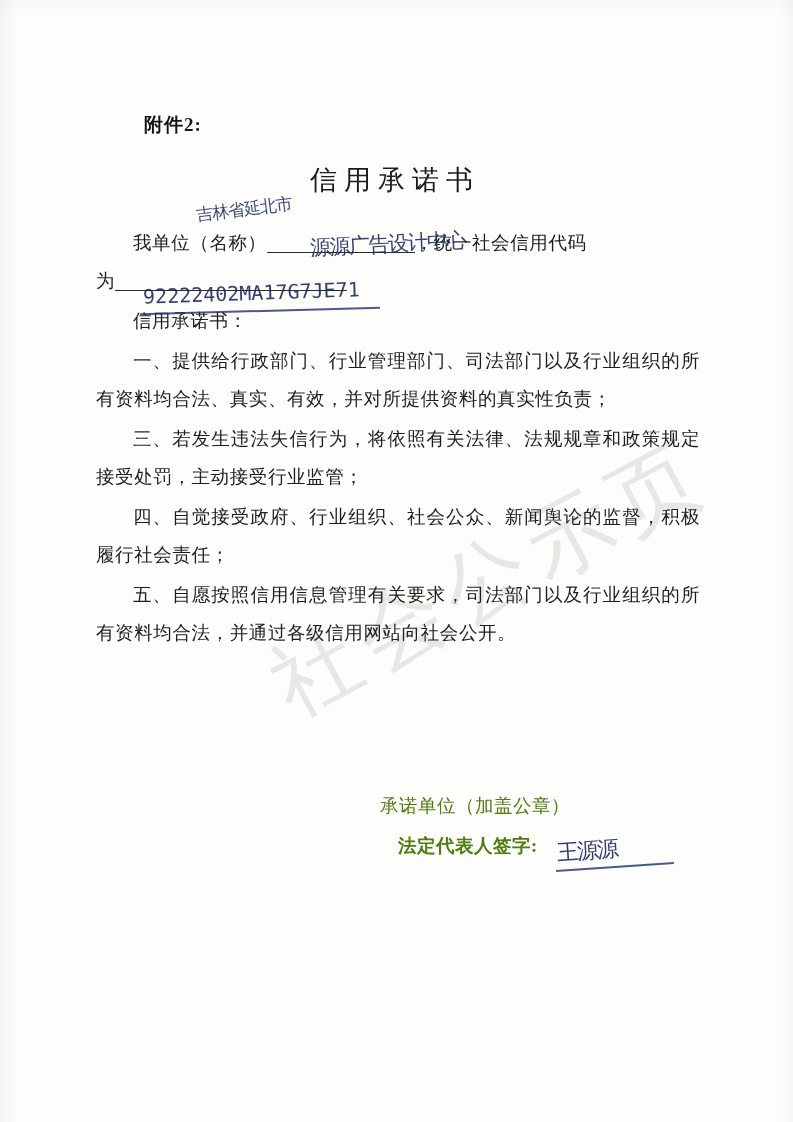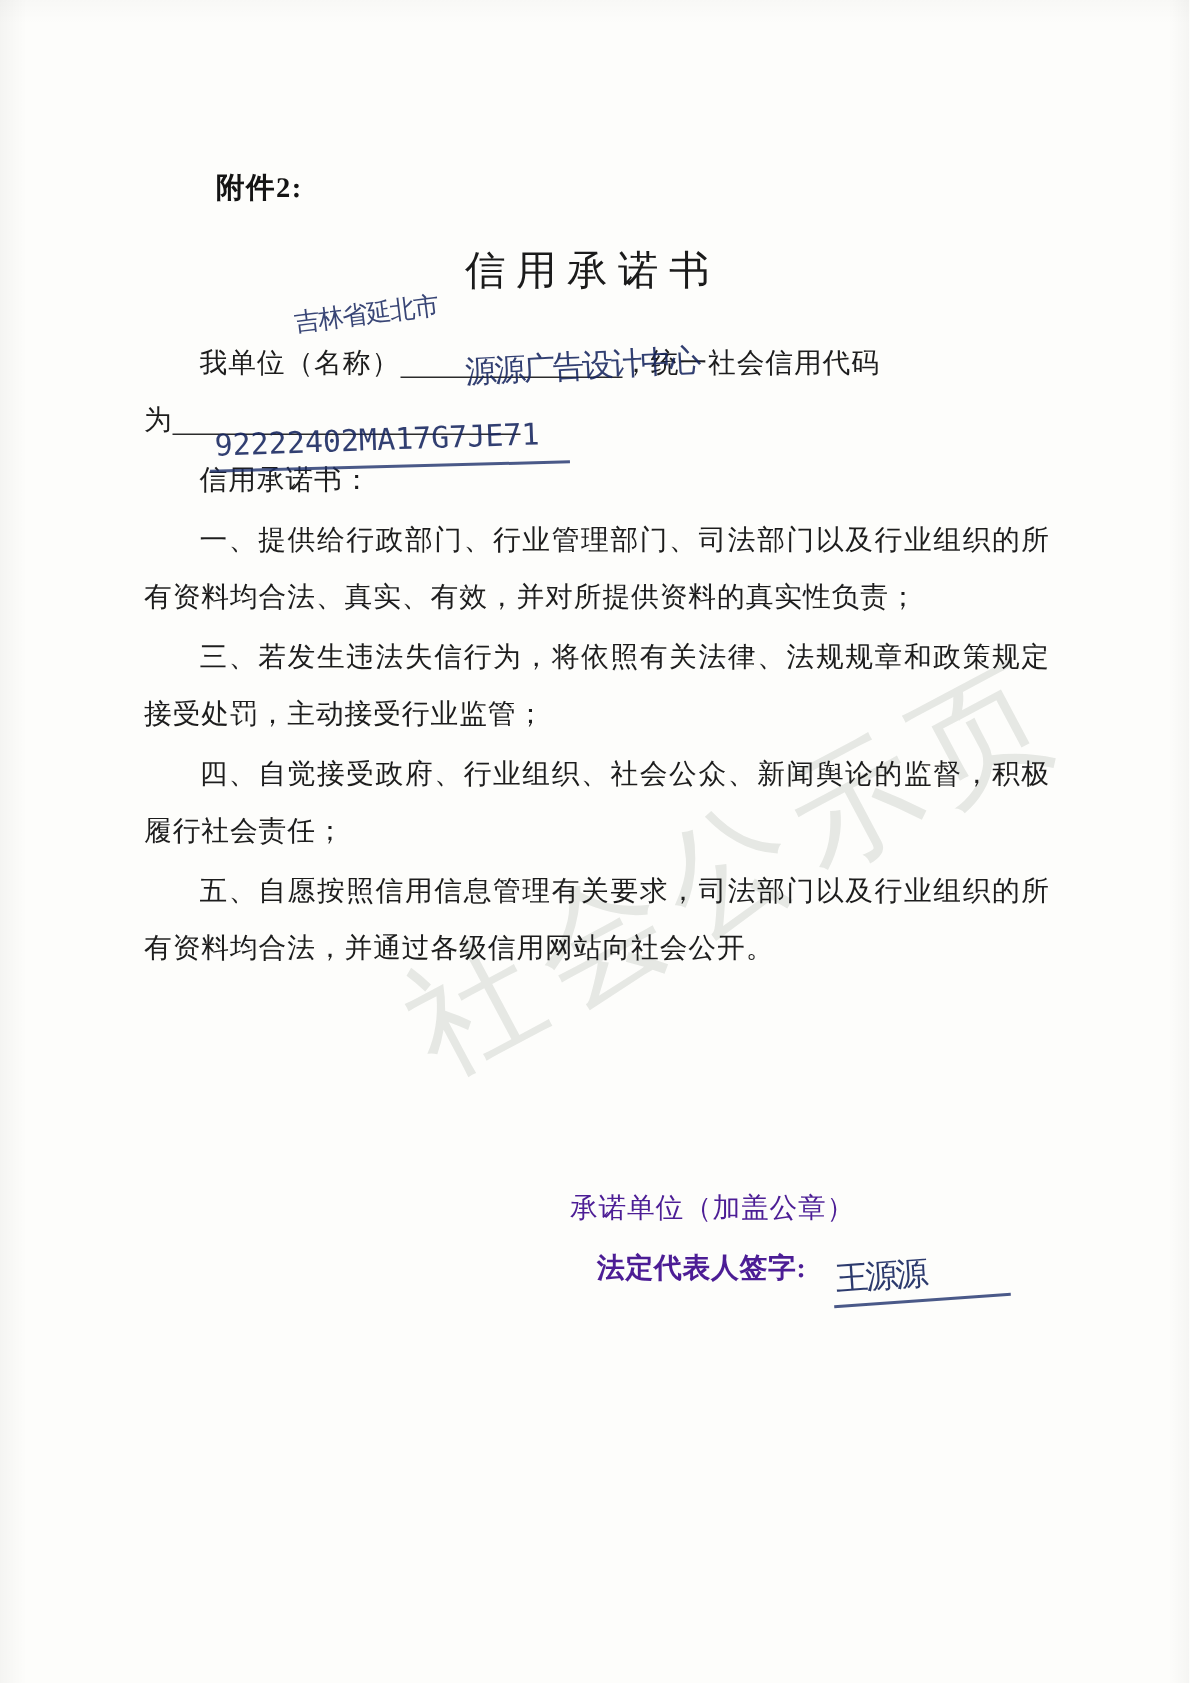--- a/index.html
+++ b/index.html
@@ -128,21 +128,21 @@
     opacity: 0.8;
     pointer-events: none;
   }
   .signature-block {
     position: absolute;
     left: 380px;
     top: 786px;
     font-size: 18.5px;
     line-height: 40px;
     letter-spacing: 0.5px;
-    color: #4c1d95;
+    color: #4d7c0f;
   }
   .sig-line-2 {
     padding-left: 18px;
     font-weight: bold;
   }
   
   .watermark {
     position: absolute;
     left: 250px;
     top: 520px;

